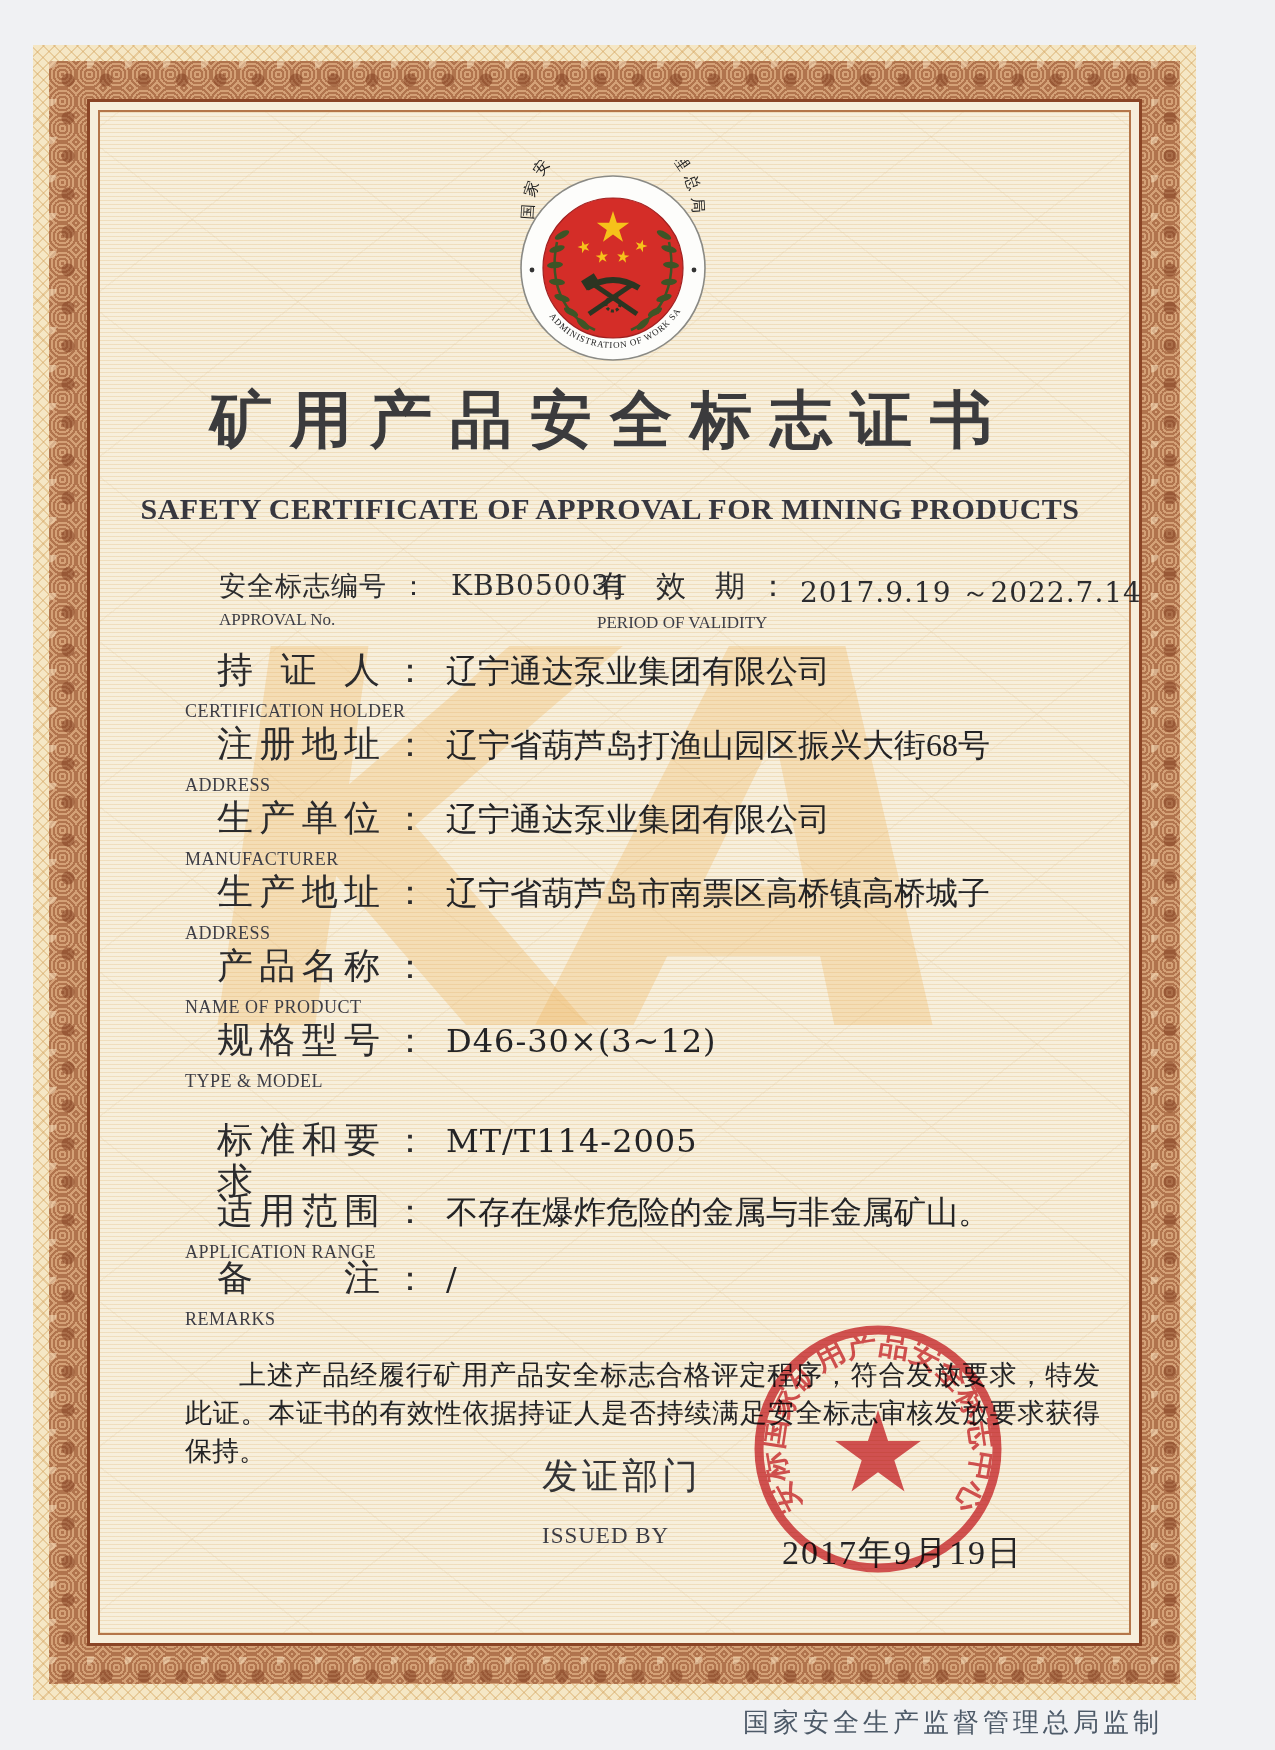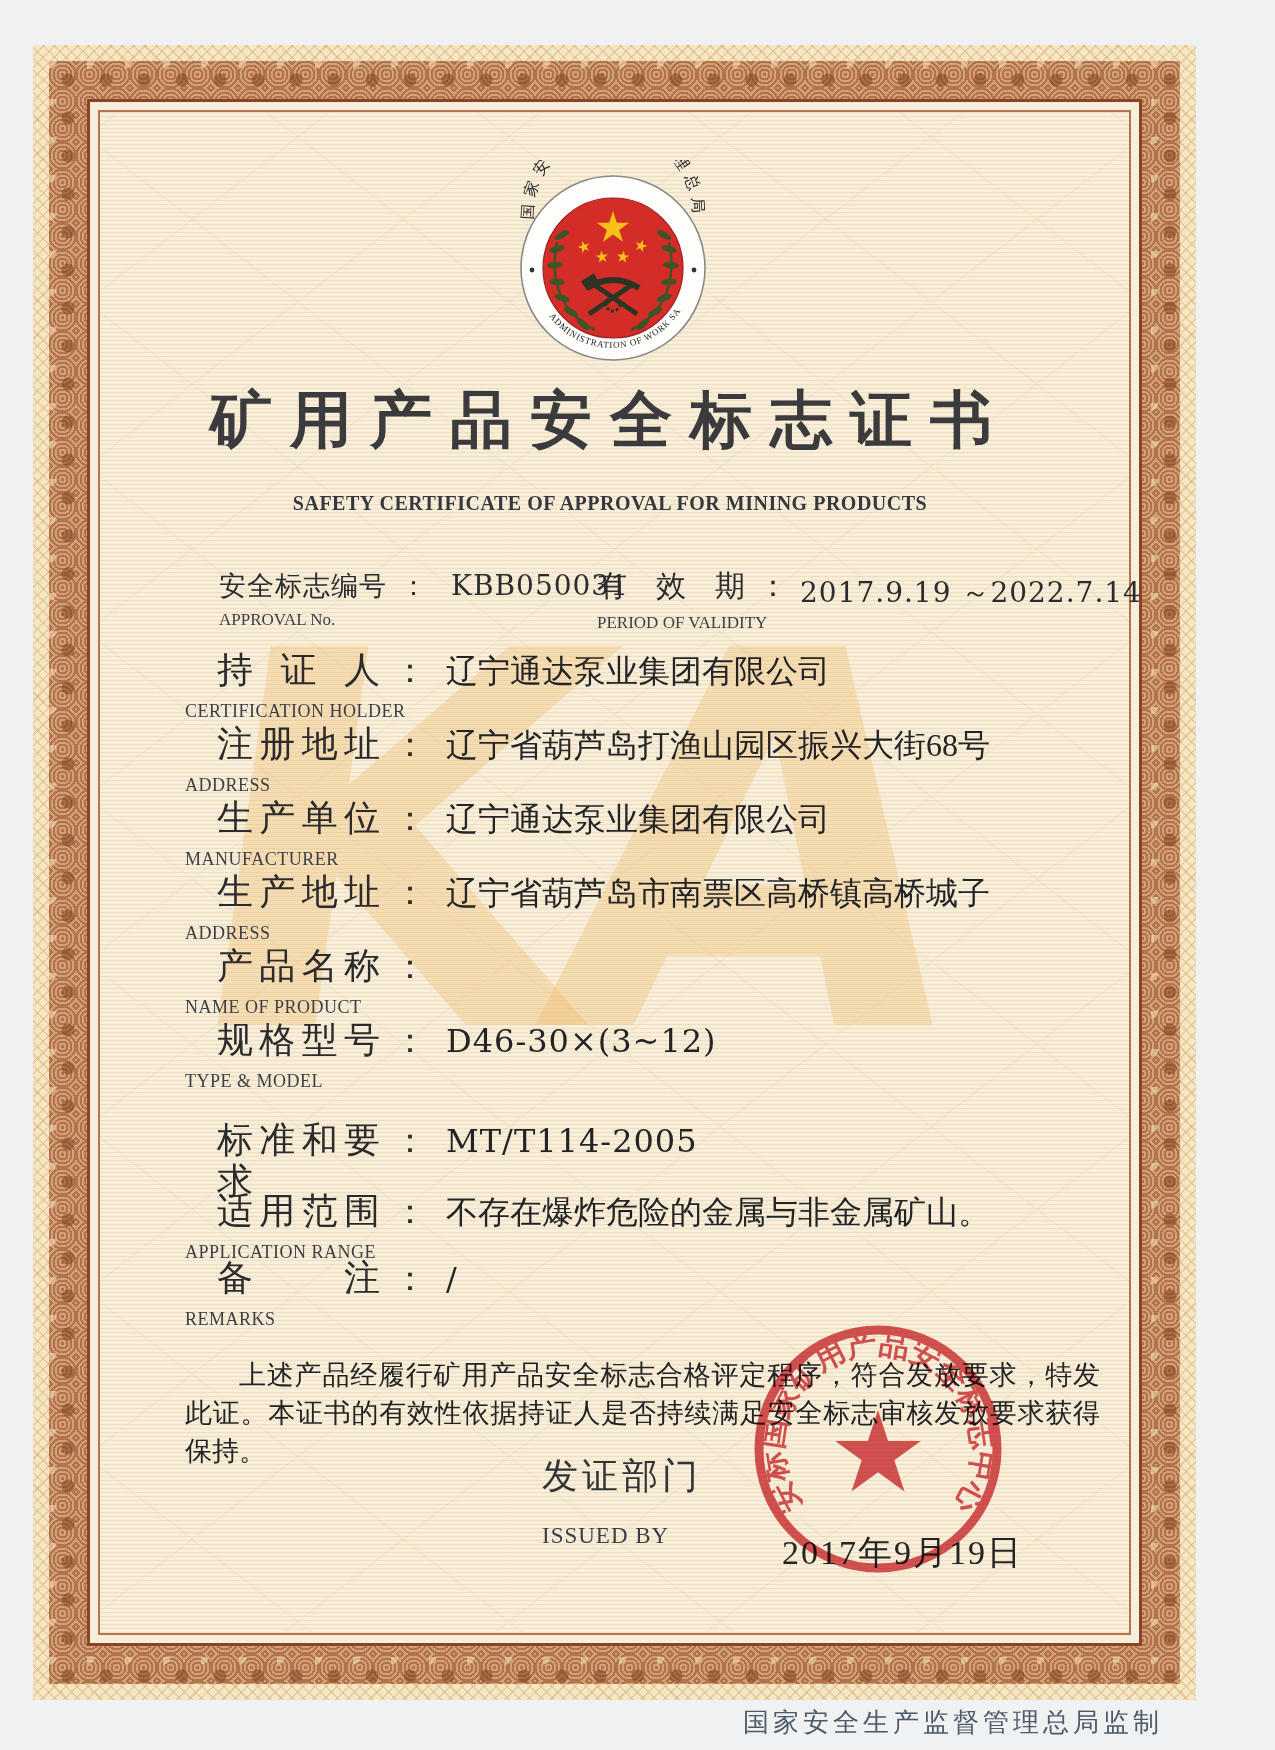--- a/index.html
+++ b/index.html
@@ -30,21 +30,21 @@
   
   .ka-watermark{position:absolute;left:195px;top:585px;z-index:1;
     font-family:"DejaVu Sans",sans-serif;font-weight:bold;font-style:normal;
     font-size:520px;line-height:1;letter-spacing:-40px;
     color:rgba(238,178,92,.30);transform:skewX(-8deg);user-select:none;}
 
   
   .txt{position:absolute;z-index:2;color:#2c2c2e;}
   .center-band{left:0;width:1220px;text-align:center;}
   .cert-title{top:378px;font-size:62px;font-weight:bold;letter-spacing:18px;color:#3b3b3d;font-family:"DejaVu Serif",serif;}
-  .cert-subtitle{top:492px;font-size:20px;font-weight:bold;letter-spacing:.5px;color:#37373f;font-family:Liberation Serif, serif;}
+  .cert-subtitle{top:492px;font-size:30px;font-weight:bold;letter-spacing:.5px;color:#37373f;font-family:Liberation Serif, serif;}
 
   .row-main{display:flex;align-items:baseline;gap:13px;}
   .zh-label{display:inline-block;width:163px;font-size:36px;color:#2b2b2d;
     text-align:justify;text-align-last:justify;text-justify:inter-character;line-height:1.15;margin-left:32px;}
   .colon{font-size:34px;}
   .value{font-size:32px;margin-left:6px;color:#242426;}
   .value-latin{font-family:"DejaVu Serif",serif;letter-spacing:1px;}
   .en-label{margin-top:7px;font-size:18px;letter-spacing:.5px;color:#3d3d45;font-family:"Liberation Serif",serif;}
 
   .approval-label{font-size:27px;letter-spacing:1px;}

